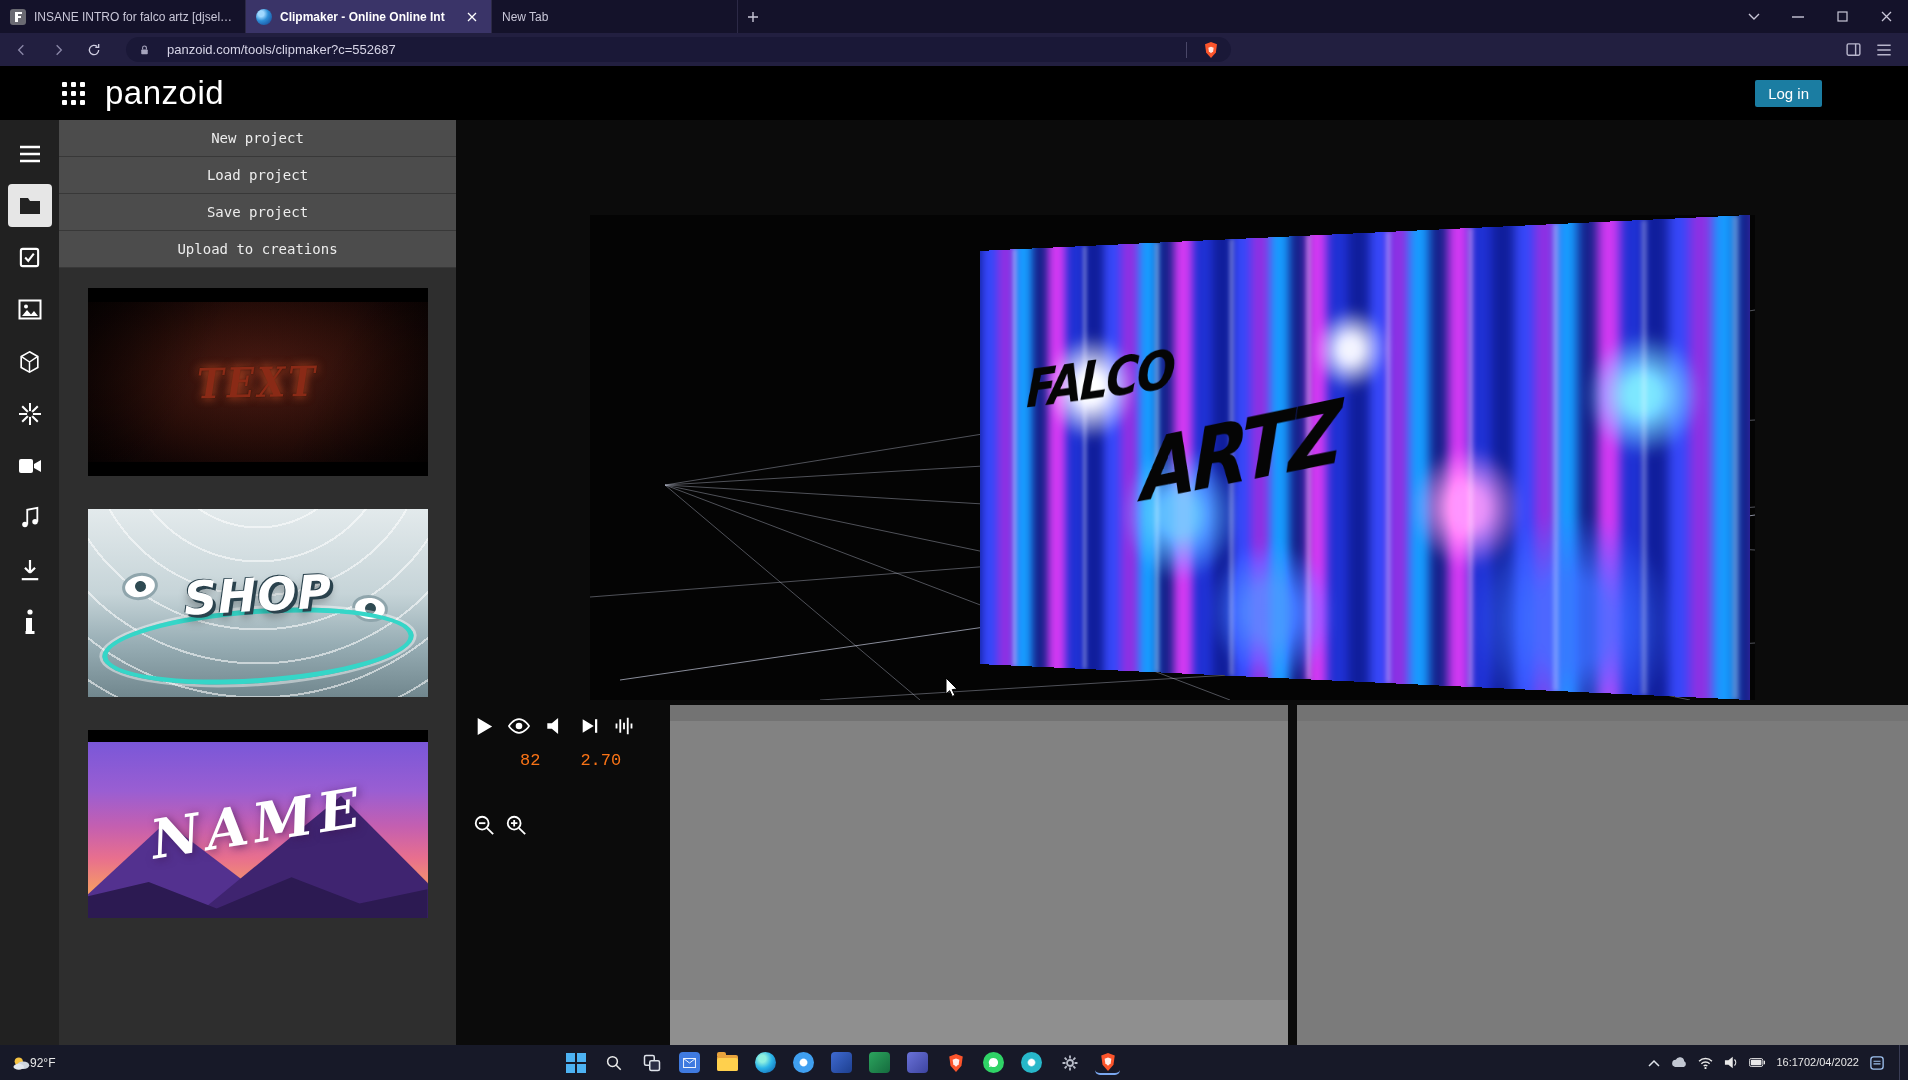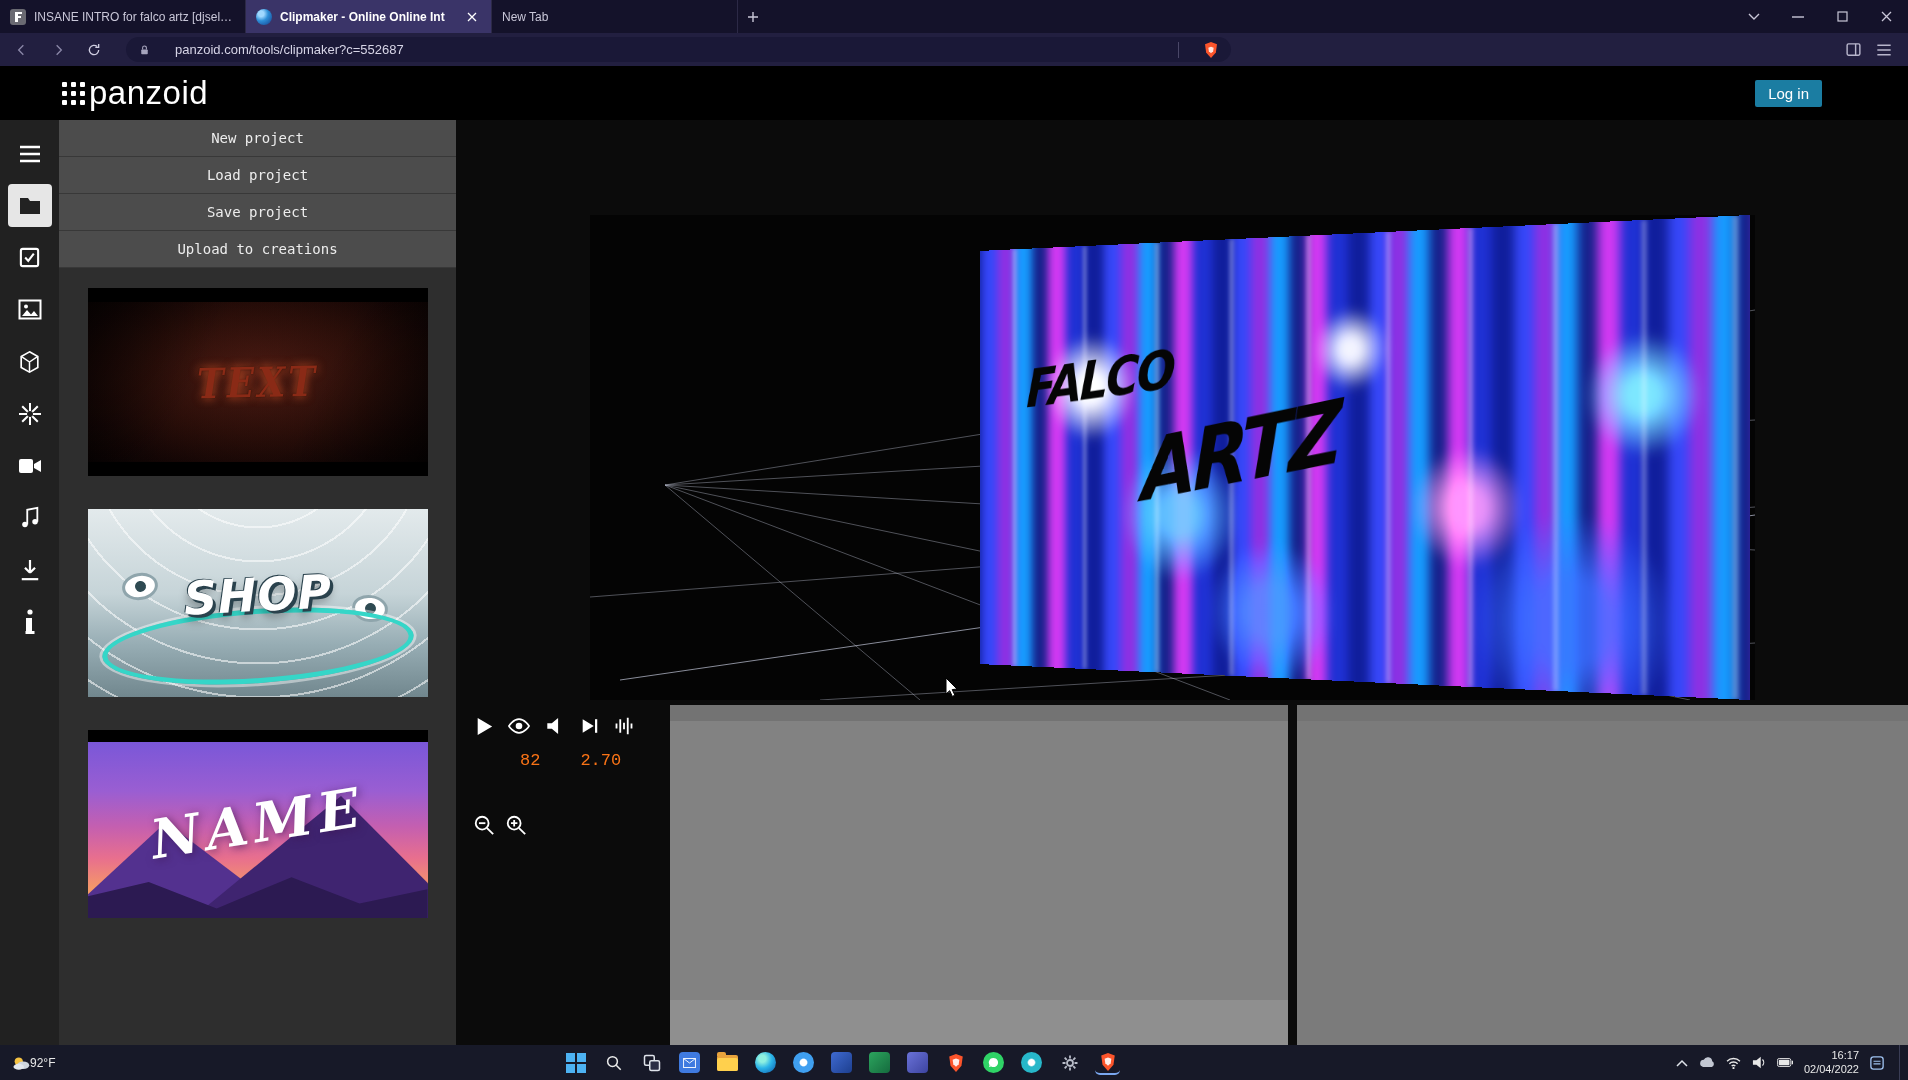--- a/index.html
+++ b/index.html
@@ -25,31 +25,31 @@
   .tab-close{width:18px;height:18px;display:flex;align-items:center;justify-content:center;border-radius:3px}
   .newtab{width:30px;display:flex;align-items:center;justify-content:center}
   .tb-spacer{flex:1}
   .winbtn{width:44px;display:flex;align-items:center;justify-content:center}
 
   
   .addressbar{position:absolute;left:0;top:33px;width:1908px;height:33px;background:#221f40;
     display:flex;align-items:center;padding:0 10px;gap:12px}
   .navbtn{width:24px;height:24px;display:flex;align-items:center;justify-content:center;border-radius:4px}
   .url-field{width:1105px;height:25px;margin-left:8px;background:#1a1837;border-radius:13px;
-    display:flex;align-items:center;padding:0 12px;gap:24px}
+    display:flex;align-items:center;padding:0 12px;gap:16px}
   .url-text{color:#d6d4e6;font-size:13px;flex:1}
   .url-div{width:1px;height:16px;background:#4a4768}
   .ab-right{margin-left:auto;display:flex;align-items:center;gap:14px;padding-right:6px}
 
   
   .pz-header{position:absolute;left:0;top:66px;width:1908px;height:54px;background:#000;
     display:flex;align-items:center}
   .dots{display:grid;grid-template-columns:repeat(3,5px);grid-gap:4px;margin-left:62px}
   .dots i{width:5px;height:5px;background:#fff;border-radius:1px}
-  .pz-logo{color:#fff;font-size:33px;font-weight:500;letter-spacing:.5px;margin-left:4px}
+  .pz-logo{color:#fff;font-size:33px;font-weight:500;letter-spacing:.5px;margin-left:20px}
   .login-btn{margin-left:auto;margin-right:86px;background:#1b7da2;color:#fff;font-size:15px;
     padding:5px 13px;border-radius:2px;cursor:pointer}
 
   
   .rail{position:absolute;left:0;top:120px;width:59px;bottom:35px;background:#212121;
     display:flex;flex-direction:column;align-items:center;padding-top:12px;gap:9px}
   .rail-item{width:44px;height:43px;display:flex;align-items:center;justify-content:center;border-radius:4px}
   .rail-item.active{background:#e6e6e6}
 
   
@@ -136,21 +136,21 @@
   .tb-apps{position:absolute;left:563px;top:0;height:35px;display:flex;align-items:center;gap:13px}
   .app-ic{width:25px;height:25px;display:flex;align-items:center;justify-content:center;border-radius:5px;cursor:pointer}
   .sq{width:21px;height:21px;border-radius:4px}
   .ci{width:21px;height:21px;border-radius:50%}
   .winlogo{display:grid;grid-template-columns:9px 9px;grid-gap:2px}
   .winlogo i{width:9px;height:9px;background:#4db2f2}
   .fold-b{position:relative;width:21px;height:16px;background:#e8a33d;border-radius:2px}
   .fold-b::before{content:"";position:absolute;left:0;top:-3px;width:9px;height:4px;background:#e8a33d;border-radius:2px 2px 0 0}
   .fold-b::after{content:"";position:absolute;left:0;top:3px;width:21px;height:13px;background:#ffd04d;border-radius:2px}
   .tray{position:absolute;right:6px;top:0;height:35px;display:flex;align-items:center;gap:11px}
-  .clock{display:flex;flex-direction:column;align-items:flex-end;justify-content:center;
+  .clock{display:flex;align-items:flex-end;justify-content:center;
     font-size:11px;line-height:1.25;cursor:pointer}
   .show-desktop{width:3px;height:35px;border-left:1px solid #3a3d55;margin-left:4px}
 </style>
 </head>
 <body>
 
 <div class="screen">
 
   <div class="tabbar">
     <div class="tab">

